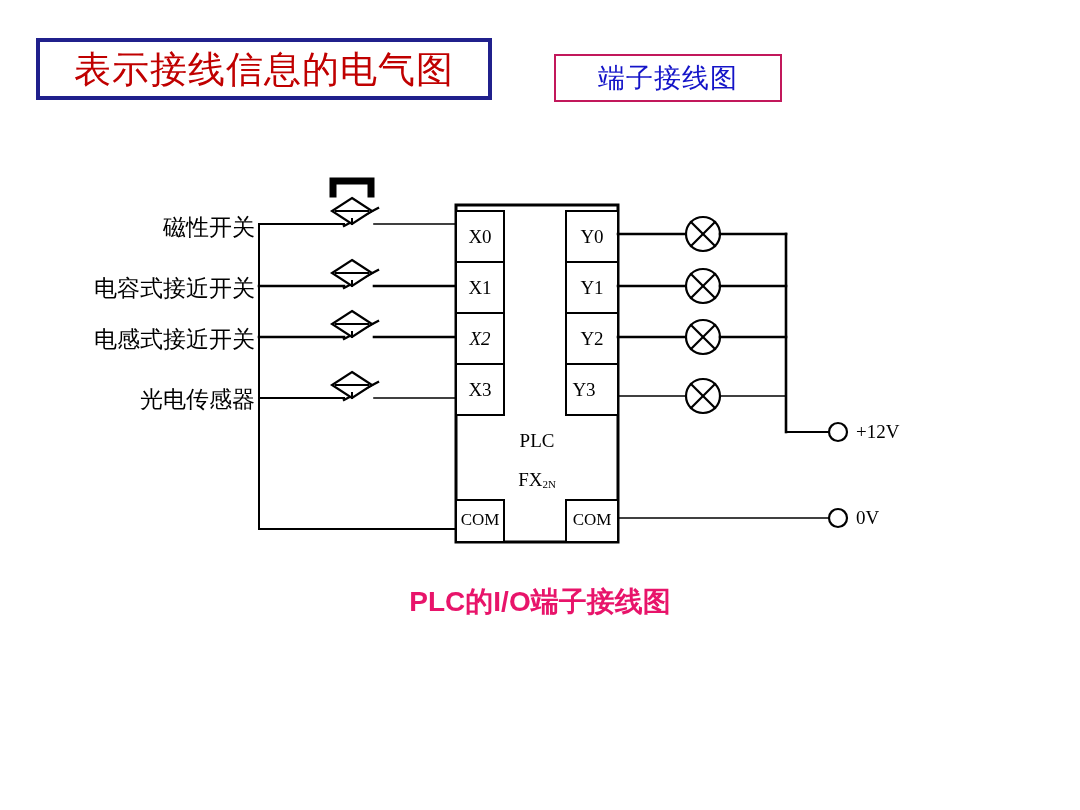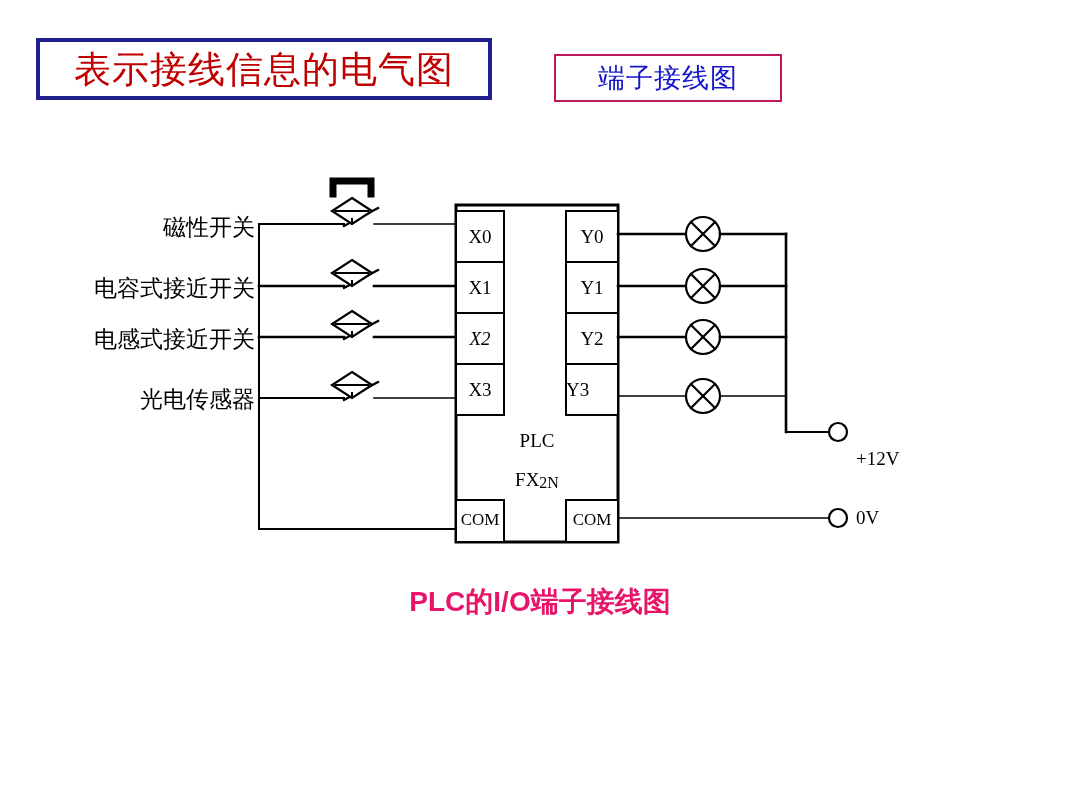--- a/index.html
+++ b/index.html
@@ -93,21 +93,21 @@
   }
   .plc-text {
     position: absolute;
     font-size: 19px;
     color: #000000;
     font-family: "Liberation Serif", "DejaVu Serif", serif;
     white-space: nowrap;
     line-height: 1;
   }
   .plc-text sub {
-    font-size: 16px;
+    font-size: 11px;
     vertical-align: baseline;
     position: relative;
     top: 2px;
   }
 
   
   .rail-label {
     position: absolute;
     font-size: 19px;
     color: #000000;
@@ -242,26 +242,26 @@
   </svg>
 
   <div class="term-label" style="left:456px; top:227px; width:48px; text-align:center;">X0</div>
   <div class="term-label" style="left:456px; top:278px; width:48px; text-align:center;">X1</div>
   <div class="term-label" style="left:456px; top:329px; width:48px; text-align:center;font-style:italic;">X2</div>
   <div class="term-label" style="left:456px; top:380px; width:48px; text-align:center;">X3</div>
 
   <div class="term-label" style="left:566px; top:227px; width:52px; text-align:center;">Y0</div>
   <div class="term-label" style="left:566px; top:278px; width:52px; text-align:center;">Y1</div>
   <div class="term-label" style="left:566px; top:329px; width:52px; text-align:center;">Y2</div>
-  <div class="term-label" style="left:566px; top:380px; width:36px; text-align:left;">Y3</div>
+  <div class="term-label" style="left:566px; top:380px; width:36px; text-align:center;">Y3</div>
 
   <div class="term-label" style="left:456px; top:511px; width:48px; text-align:center; font-size:17px;">COM</div>
   <div class="term-label" style="left:566px; top:511px; width:52px; text-align:center; font-size:17px;">COM</div>
 
   <div class="plc-text" style="left:456px; top:431px; width:162px; text-align:center;">PLC</div>
   <div class="plc-text" style="left:456px; top:470px; width:162px; text-align:center;"><span>FX</span><sub>2N</sub></div>
 
-  <div class="rail-label" style="left:856px; top:422px;margin-top:27px;">+12V</div>
+  <div class="rail-label" style="left:856px; top:422px;">+12V</div>
   <div class="rail-label" style="left:856px; top:508px;">0V</div>
 
   <div id="caption">PLC的I/O端子接线图</div>
 
 </div>
 
 </body></html>

